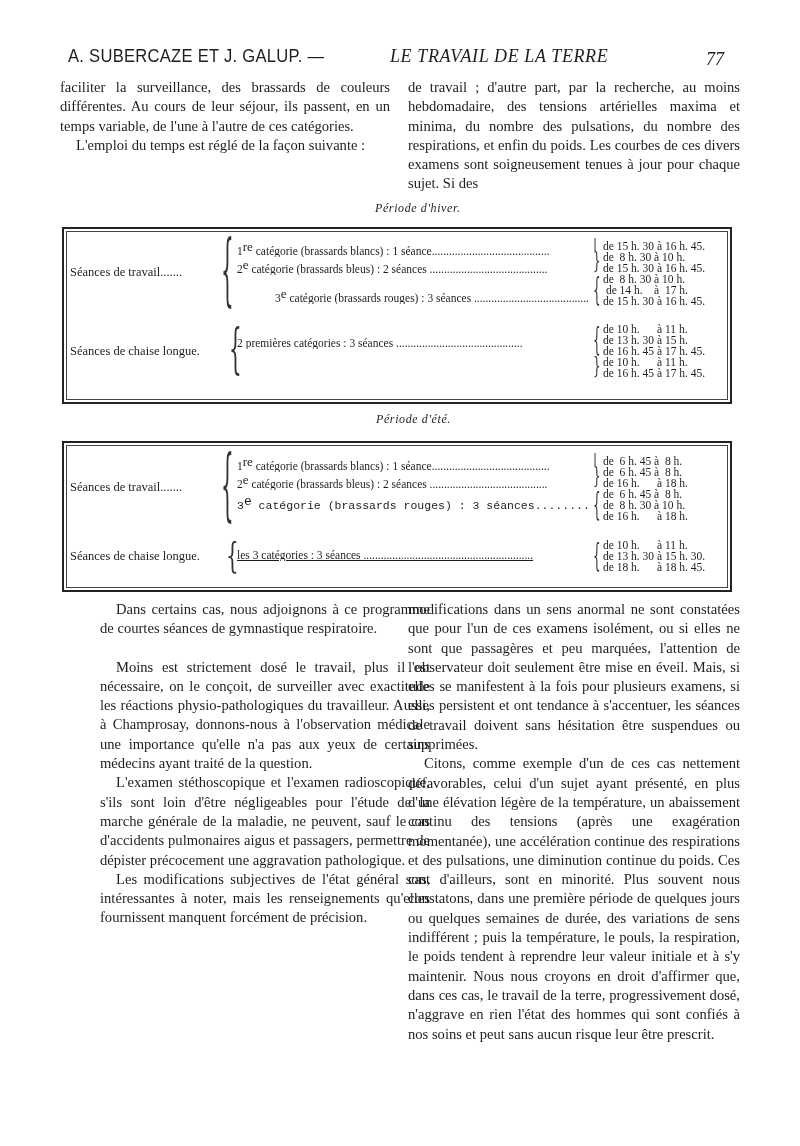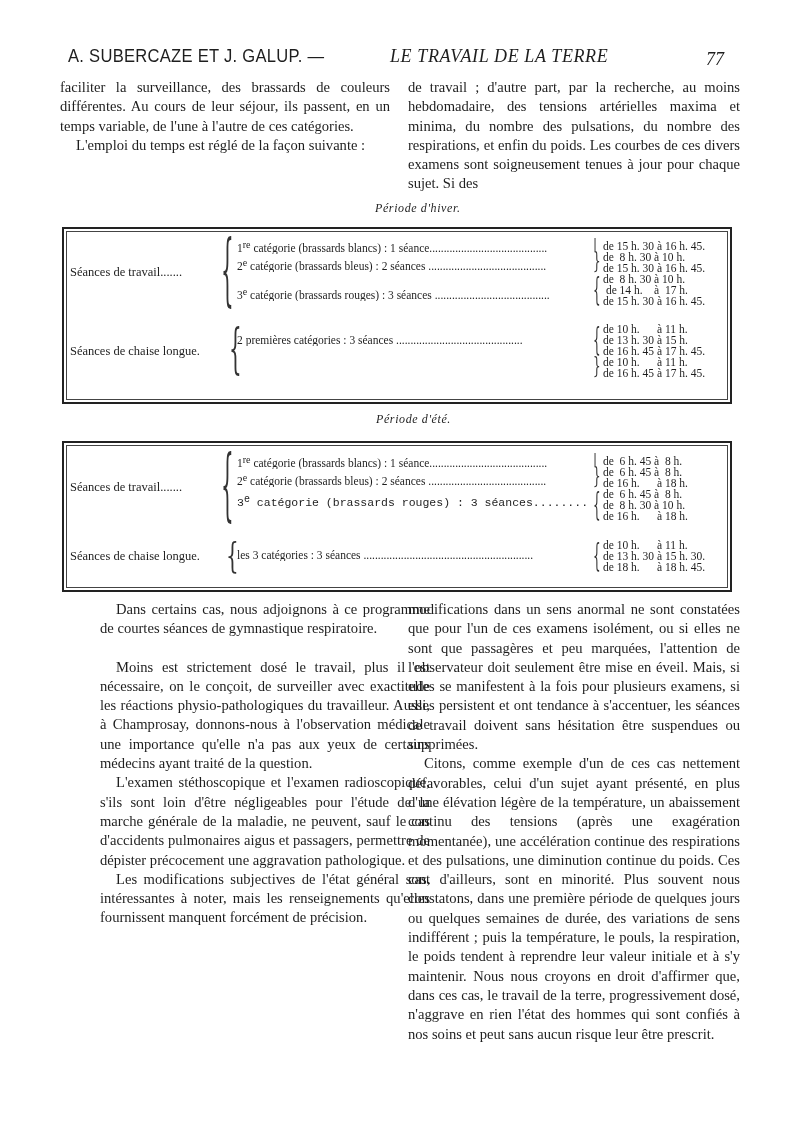--- a/index.html
+++ b/index.html
@@ -93,21 +93,21 @@
       line-height: 1;
     }
     .cat-line {
       position: absolute;
       left: 170px;
       font-size: 11.5px;
       white-space: nowrap;
       width: 352px;
       overflow: hidden;
     }
-    .cat-line sup { font-size: 10px; vertical-align: 4px; }
+    .cat-line sup { font-size: 13px; vertical-align: 4px; }
     .times {
       position: absolute;
       left: 536px;
       font-size: 11.5px;
       line-height: 11px;
       white-space: pre;
       font-family: "Liberation Serif", serif;
     }
     .tbrace {
       position: absolute;
@@ -148,21 +148,21 @@
 
       <span class="cat-line" style="top:3px;"><span>1</span><sup>re</sup><span> catégorie (brassards blancs) : 1 séance.........................................</span></span>
       <span class="tbrace" style="top:2px; font-size:12px;">|</span>
       <span class="times" style="top:5px;"><span>de 15 h. 30 à 16 h. 45.</span></span>
 
       <span class="cat-line" style="top:21px;"><span>2</span><sup>e</sup><span> catégorie (brassards bleus) : 2 séances .........................................</span></span>
       <span class="tbrace" style="top:14px; font-size:12px; transform:scaleY(1.8);">}</span>
       <span class="times" style="top:16px;"><span>de  8 h. 30 à 10 h.</span>
 <span>de 15 h. 30 à 16 h. 45.</span></span>
 
-      <span class="cat-line" style="top:50px;"><span>3</span><sup>e</sup><span> catégorie (brassards rouges) : 3 séances  ........................................</span></span>
+      <span class="cat-line" style="top:50px;text-align:right;"><span>3</span><sup>e</sup><span> catégorie (brassards rouges) : 3 séances  ........................................</span></span>
       <span class="tbrace" style="top:37px; font-size:12px; transform:scaleY(2.7);">{</span>
       <span class="times" style="top:38px;"><span>de  8 h. 30 à 10 h.</span>
 <span> de 14 h.    à  17 h.</span>
 <span>de 15 h. 30 à 16 h. 45.</span></span>
     </div>
 
     <div class="row-group" style="top:91px; height:70px;">
       <span class="group-label" style="top:21px;">Séances de chaise longue.</span>
       <span class="brace" style="left:162px; top:-2px; font-size:20px; transform:scaleY(2.7);">{</span>
 
@@ -198,21 +198,21 @@
       <span class="cat-line" style="top:43px;font-family:Liberation Mono, monospace;"><span>3</span><sup>e</sup><span> catégorie (brassards rouges) : 3 séances.........................................</span></span>
       <span class="tbrace" style="top:37px; font-size:12px; transform:scaleY(2.7);">{</span>
       <span class="times" style="top:38px;"><span>de  6 h. 45 à  8 h.</span>
 <span>de  8 h. 30 à 10 h.</span>
 <span>de 16 h.      à 18 h.</span></span>
     </div>
 
     <div class="row-group" style="top:93px; height:44px;">
       <span class="group-label" style="top:10px;">Séances de chaise longue.</span>
       <span class="brace" style="left:159px; top:-2px; font-size:20px; transform:scaleY(1.8);">{</span>
-      <span class="cat-line" style="top:10px;"><span>les 3 catégories : 3 séances ...........................................................</span></span>
+      <span class="cat-line" style="top:10px;text-decoration:underline;"><span>les 3 catégories : 3 séances ...........................................................</span></span>
       <span class="tbrace" style="top:0px; font-size:12px; transform:scaleY(2.7);">{</span>
       <span class="times" style="top:1px;"><span>de 10 h.      à 11 h.</span>
 <span>de 13 h. 30 à 15 h. 30.</span>
 <span>de 18 h.      à 18 h. 45.</span></span>
     </div>
   </div>
 </div>
 
 <div class="col col-bot-left">
   <p class="indent">Dans certains cas, nous adjoignons à ce programme de courtes séances de gymnastique respiratoire.</p>

